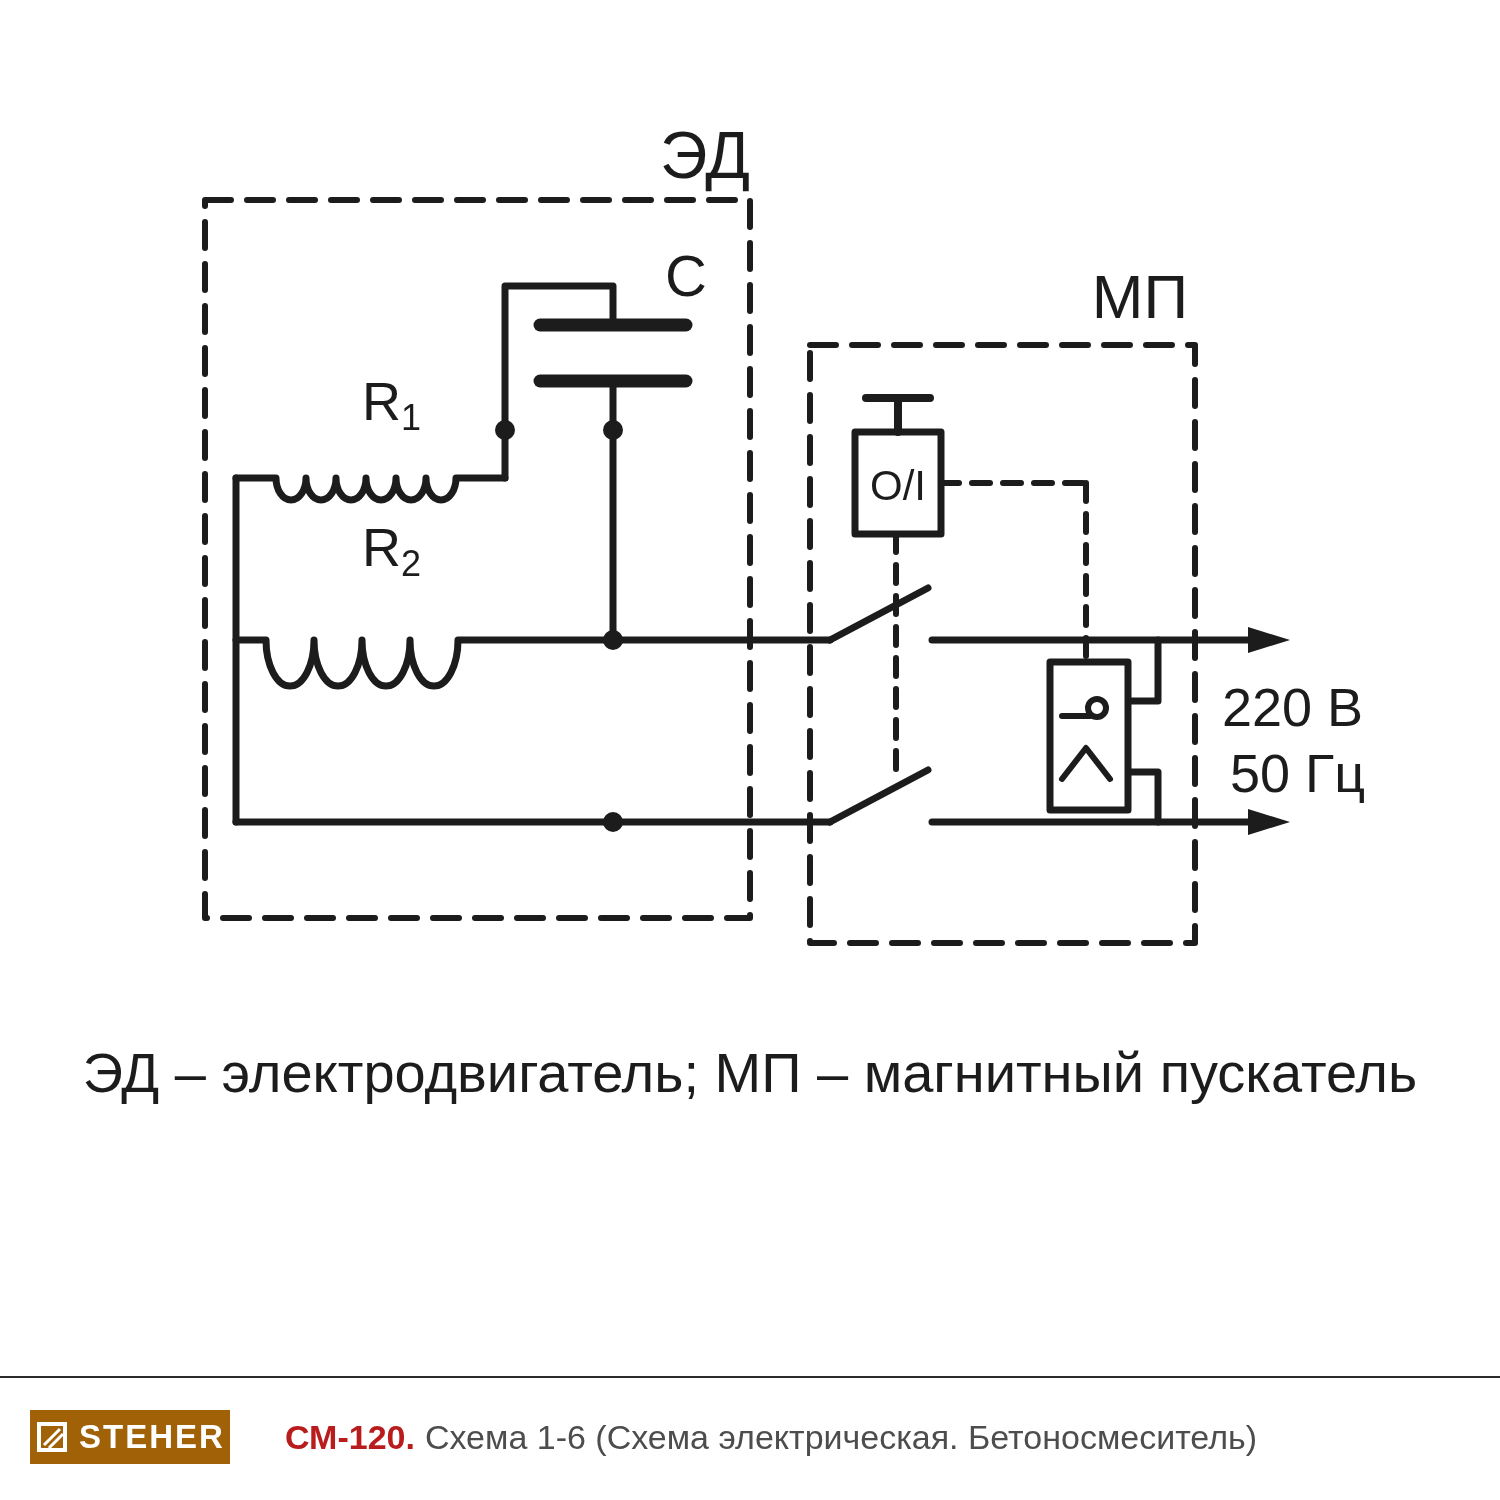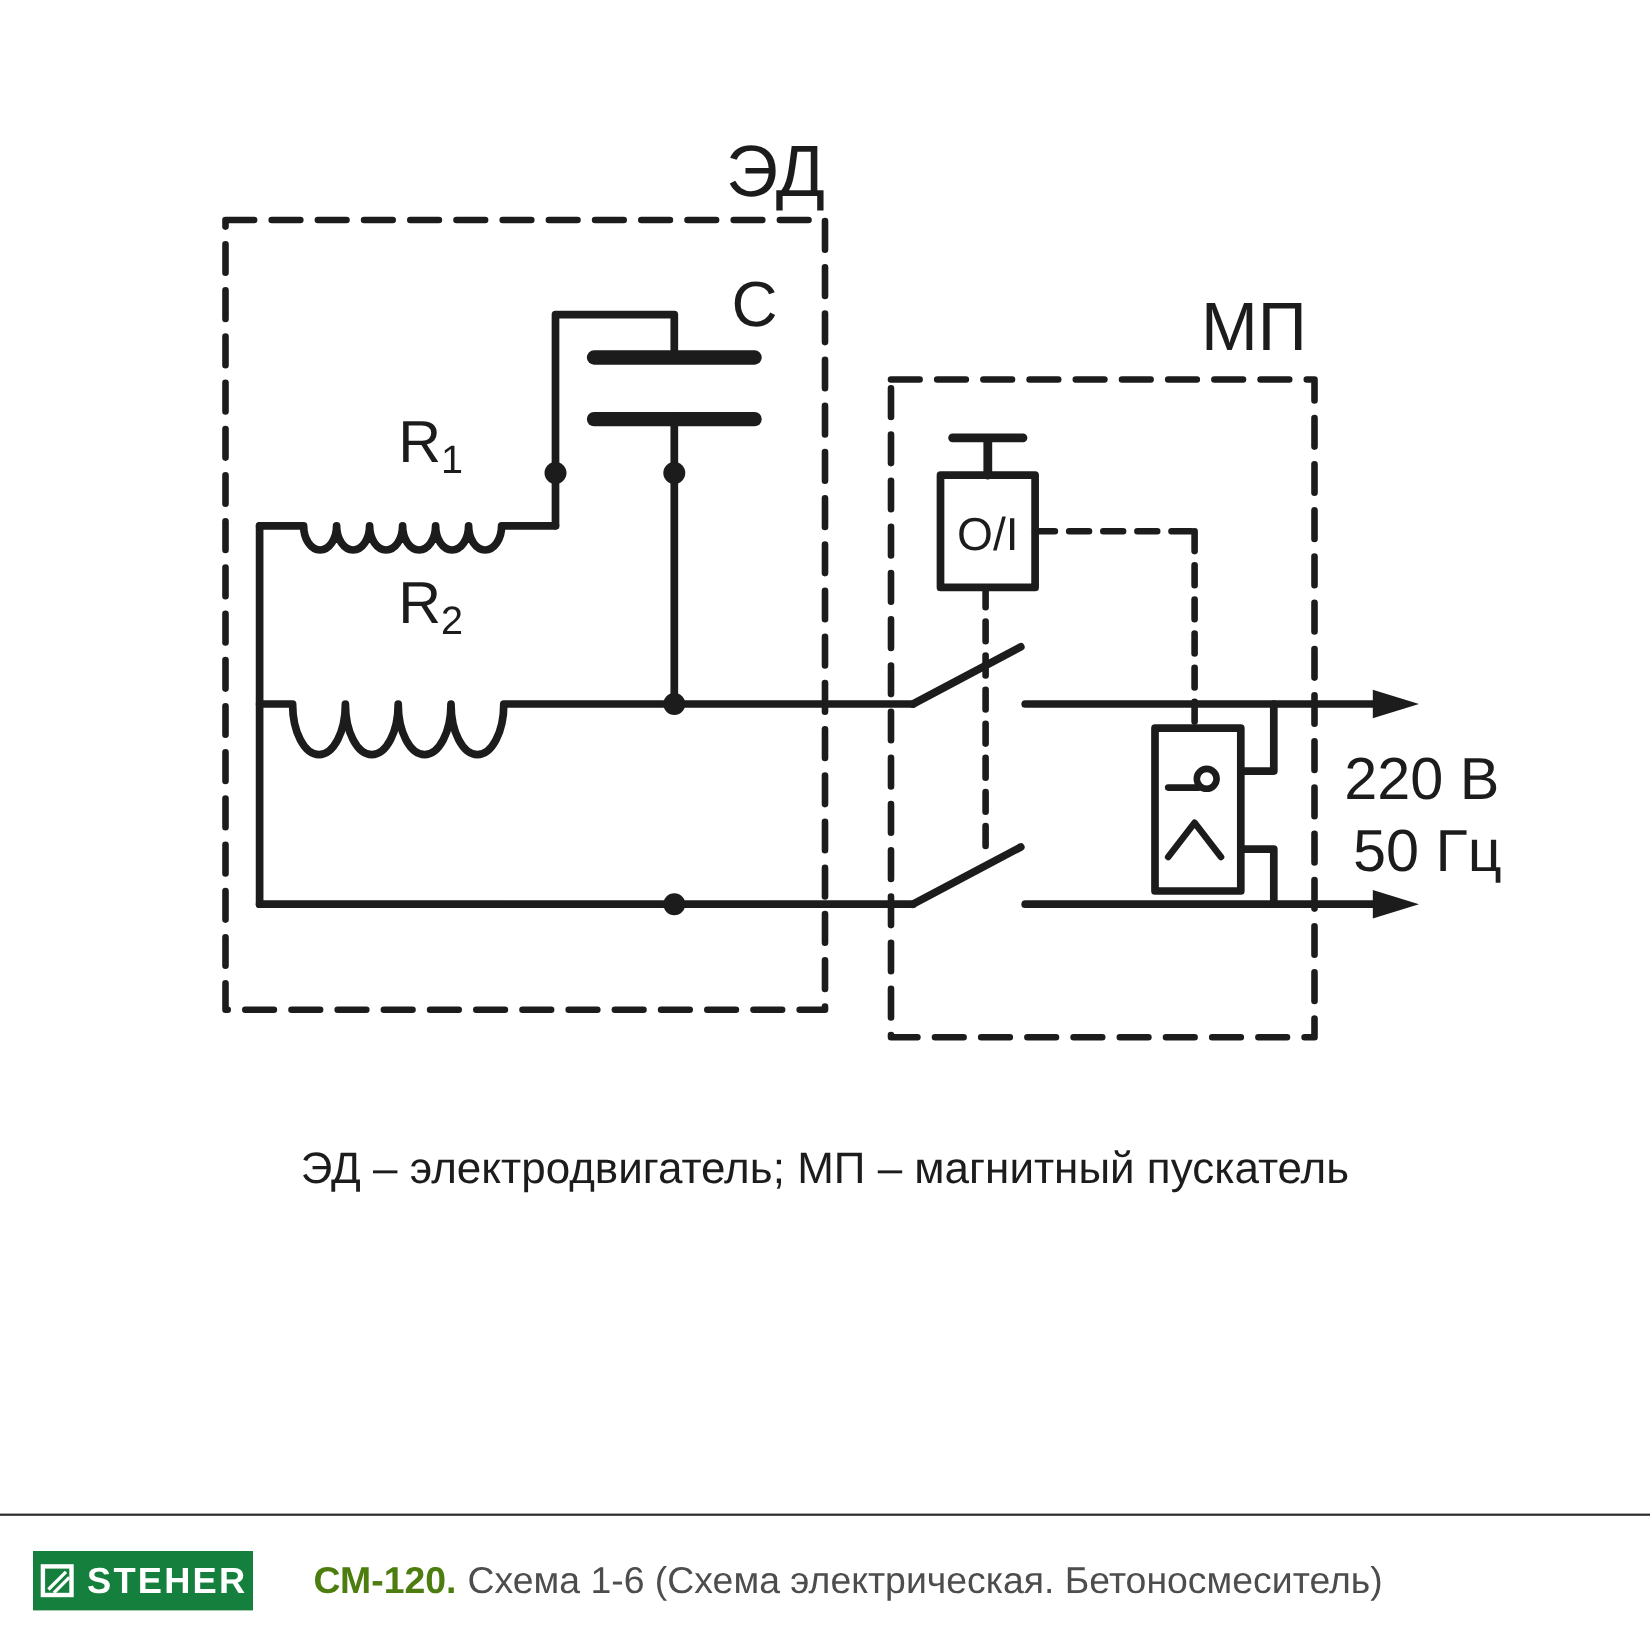--- a/index.html
+++ b/index.html
@@ -8,41 +8,41 @@
     background: #ffffff;
     font-family: "Liberation Sans", sans-serif;
     position: relative;
     overflow: hidden;
   }
   .diagram-wrap { position: absolute; top: 0; left: 0; }
   svg text { font-family: "Liberation Sans", sans-serif; fill: #1c1c1c; }
   .caption {
     position: absolute; top: 1040px; left: 0; width: 1500px;
     text-align: center;
-    font-size: 40px; color: #1c1c1c;
+    font-size: 56px; color: #1c1c1c;
     letter-spacing: 0px;
   }
   .divider {
     position: absolute; top: 1376px; left: 0;
     width: 1500px; height: 2px; background: #2b2b2b;
   }
   .footer {
     position: absolute; top: 1410px; left: 30px; right: 30px;
     display: flex; align-items: center; gap: 55px;
   }
   .logo {
-    background: #15803d; width: 200px; height: 54px;
+    background: #a16207; width: 200px; height: 54px;
     display: flex; align-items: center; justify-content: center; gap: 10px;
     flex: 0 0 auto;
   }
   .logo-text {
     color: #ffffff; font-weight: bold; font-size: 33px; letter-spacing: 2px;
   }
   .footer-line { font-size: 34px; color: #4d4d4d; white-space: nowrap; }
-  .footer-model { font-weight: bold; color: #4d7c0f; margin-right: 10px; }
+  .footer-model { font-weight: bold; color: #b91c1c; margin-right: 10px; }
 </style>
 </head>
 <body>
 
 <svg class="diagram-wrap" width="1500" height="1000" viewBox="0 0 1500 1000">
 
   <g fill="none" stroke="#1c1c1c" stroke-width="7" stroke-linecap="round" stroke-linejoin="round">
 
     <rect x="205" y="200" width="545" height="718" stroke-dasharray="26 16" stroke-width="6"></rect>
     <rect x="810" y="345" width="385" height="598" stroke-dasharray="26 16" stroke-width="6"></rect>

